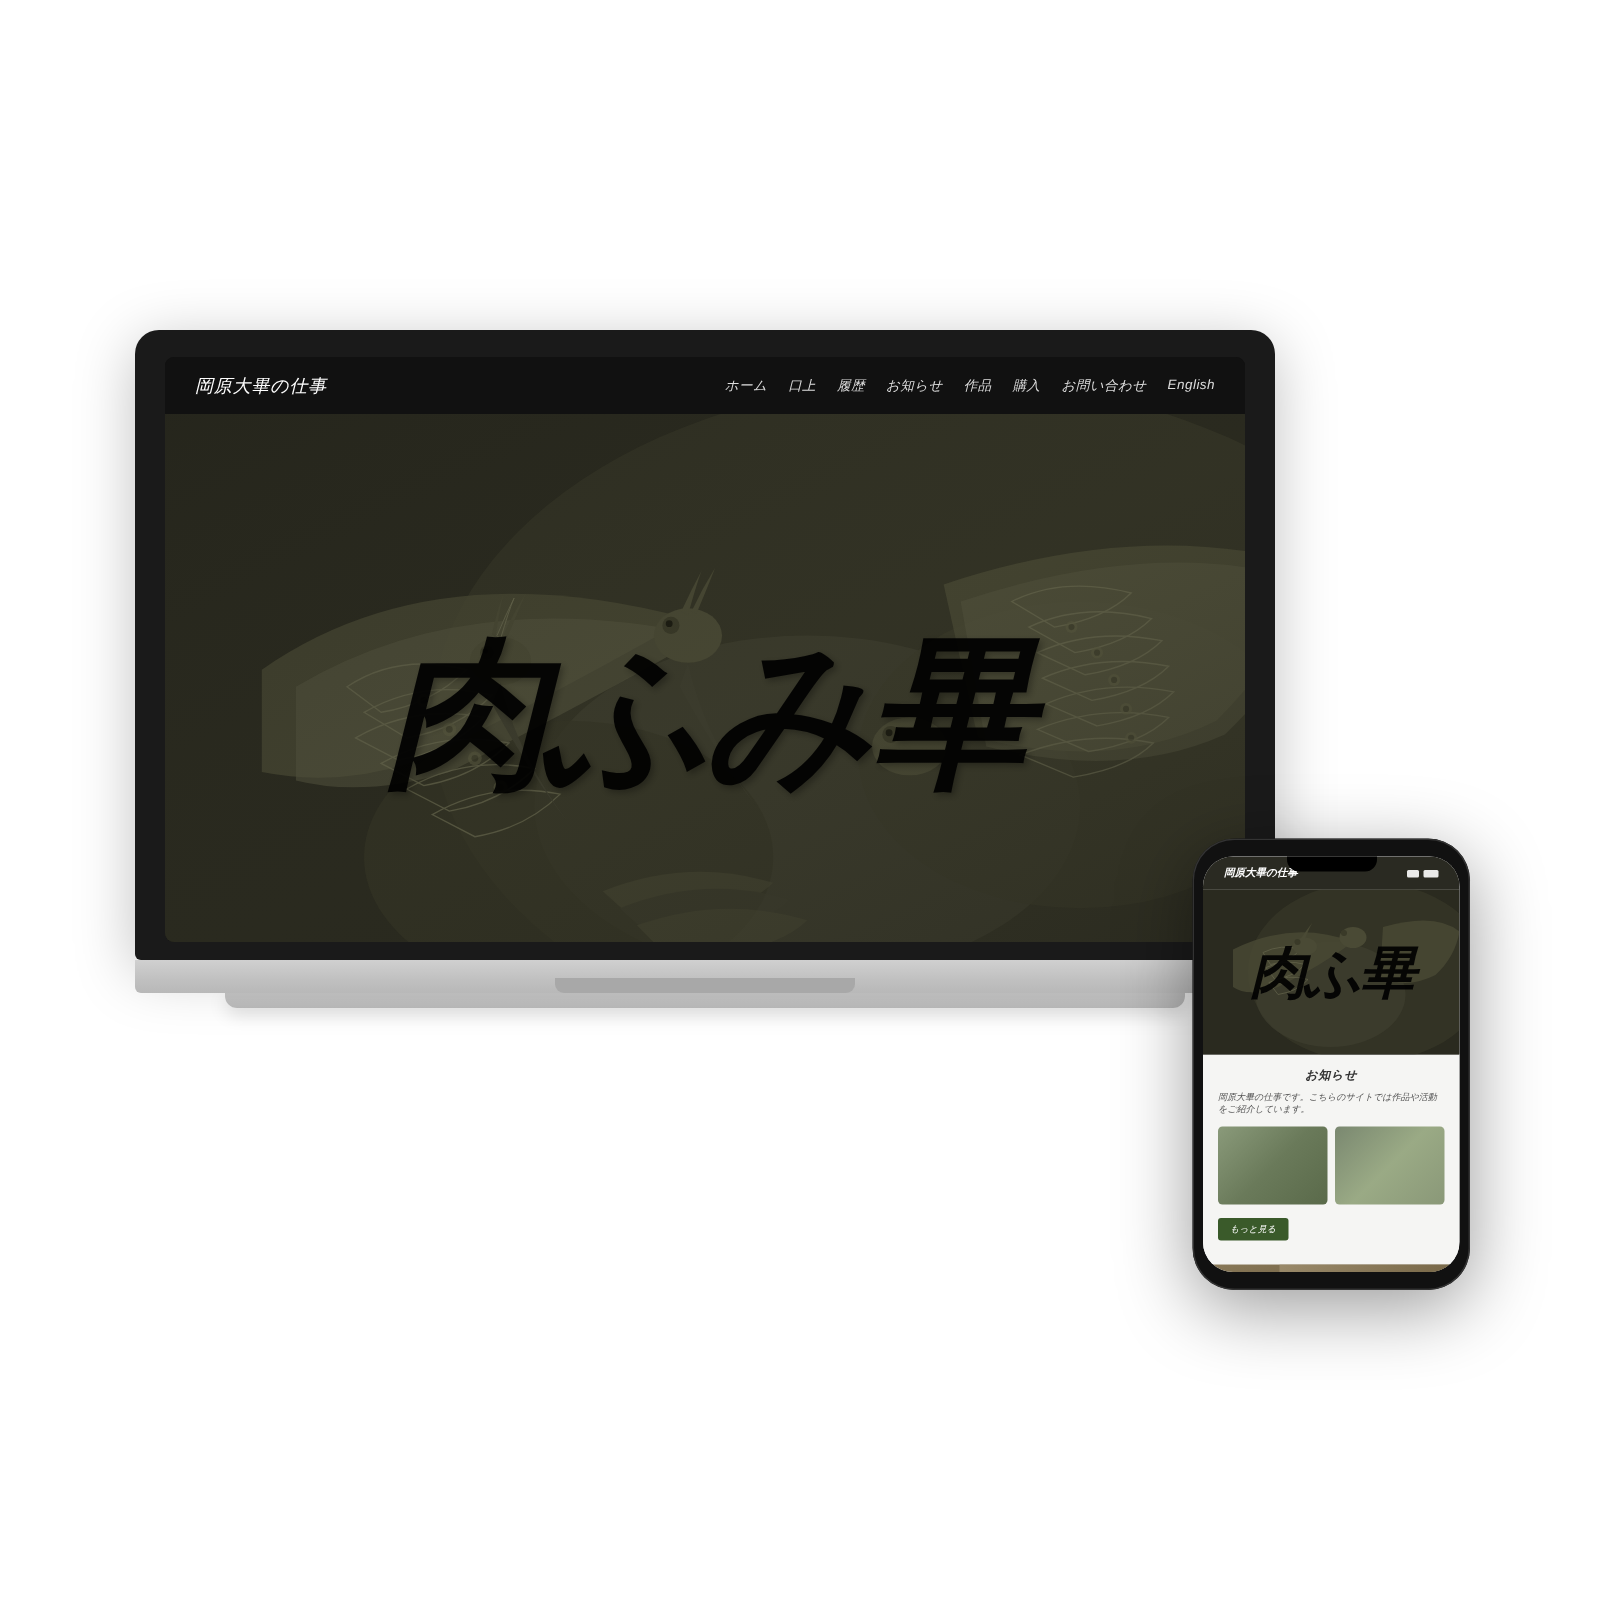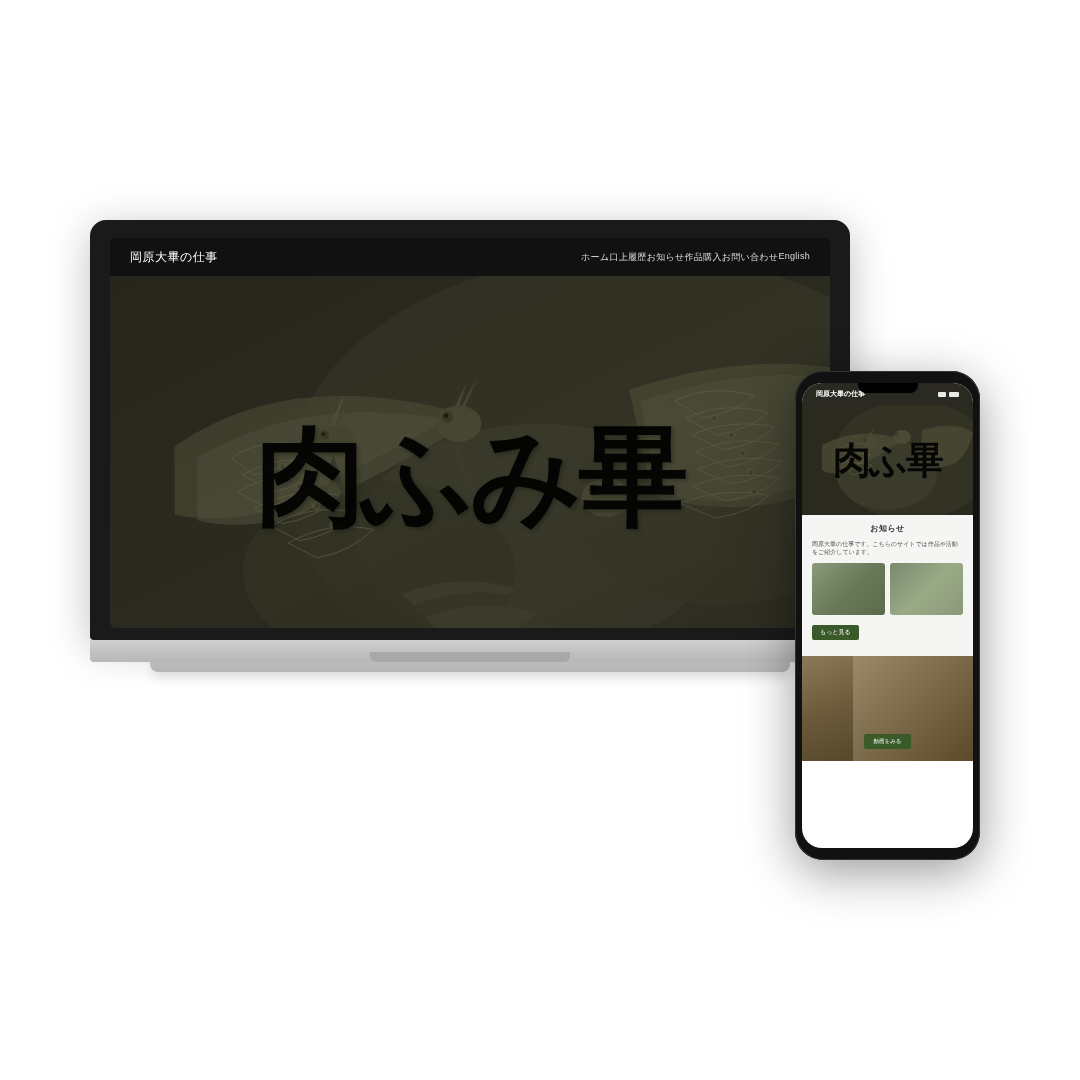--- a/index.html
+++ b/index.html
@@ -14,20 +14,21 @@
       overflow: hidden;
     }
 
     .scene {
       position: relative;
       width: 900px;
       height: 700px;
       display: flex;
       align-items: flex-end;
       justify-content: center;
+      font-style: italic;
     }
 
     
     .laptop {
       position: absolute;
       left: 0;
       top: 30px;
       width: 760px;
     }
 
@@ -88,20 +89,21 @@
     .website-logo {
       color: #fff;
       font-size: 12px;
       letter-spacing: 0.5px;
       font-weight: 500;
       white-space: nowrap;
     }
 
     .website-nav {
       display: flex;
+      gap: 14px;
       color: #ddd;
       font-size: 9px;
       letter-spacing: 0.3px;
     }
 
     .website-hero {
       position: relative;
       width: 100%;
       height: 400px;
       background: #2a2a25;
@@ -172,21 +174,21 @@
       height: 10px;
       background: #000;
       border-radius: 0 0 8px 8px;
       z-index: 30;
     }
 
     .phone-screen {
       background: #fff;
       border-radius: 20px;
       overflow: hidden;
-      height: 465px;
+      height: 277px;
       position: relative;
     }
 
     .phone-status-bar {
       background: #2a2a22;
       height: 22px;
       display: flex;
       align-items: center;
       justify-content: space-between;
       padding: 0 14px;

